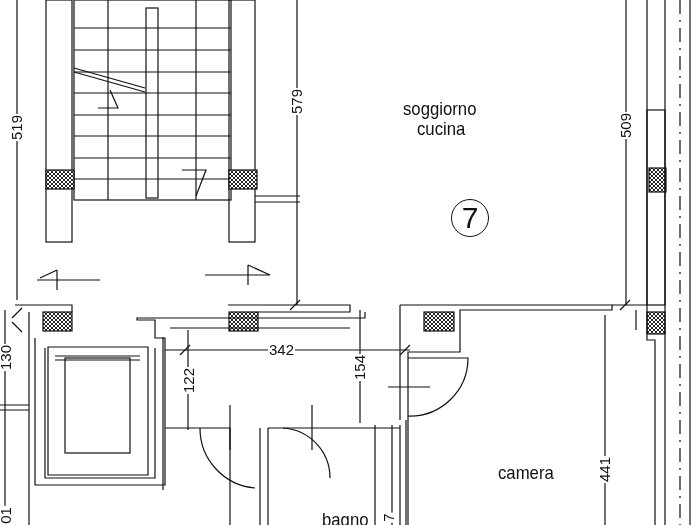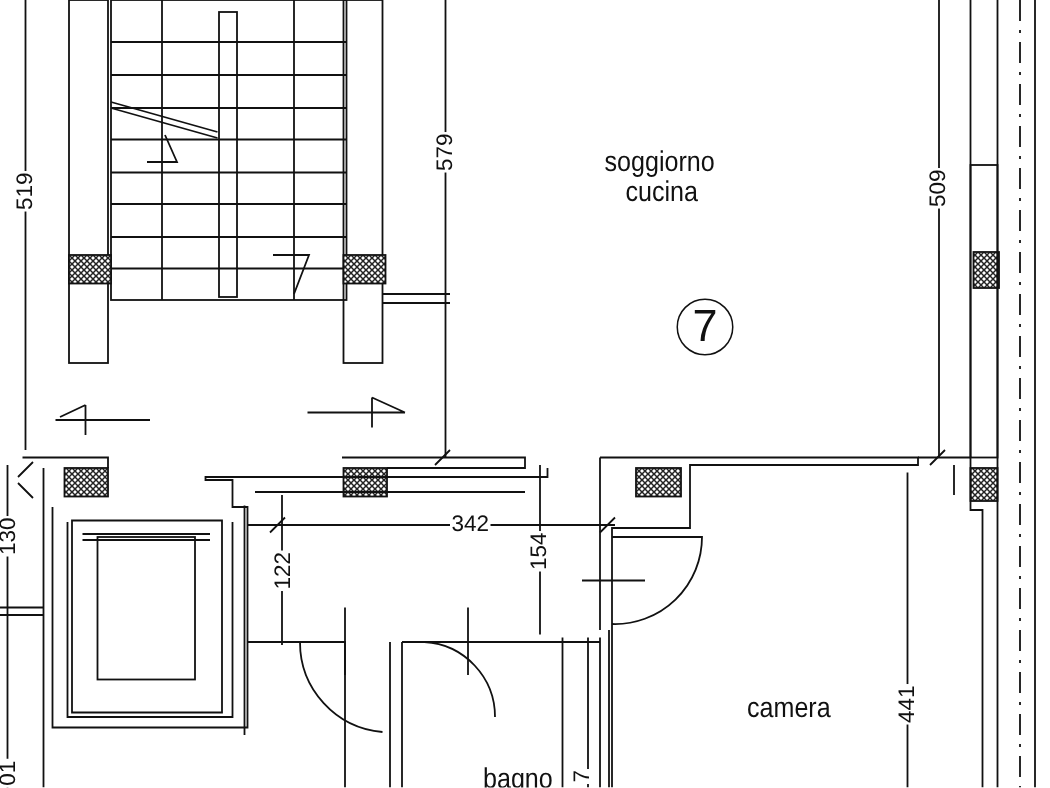--- a/index.html
+++ b/index.html
@@ -108,19 +108,19 @@
 <div class="lbl room" style="left:498px;top:463px;">camera</div>
 <div class="lbl room" style="left:322px;top:510px;">bagno</div>
 
 <div class="circle-num" style="left:451px;top:199px;">
     <span>7</span>
   </div>
 
 <div class="lbl dim vdim" style="left:3px;top:120px;">519</div>
 <div class="lbl dim vdim" style="left:283px;top:94px;">579</div>
 <div class="lbl dim vdim" style="left:612px;top:118px;">509</div>
-<div class="lbl dim" style="left:268px;top:342px;margin-left:32px;">342</div>
+<div class="lbl dim" style="left:268px;top:342px;">342</div>
 <div class="lbl dim vdim" style="left:175px;top:373px;">122</div>
 <div class="lbl dim vdim" style="left:346px;top:360px;">154</div>
 <div class="lbl dim vdim" style="left:591px;top:462px;">441</div>
 <div class="lbl dim vdim" style="left:-8px;top:350px;">130</div>
 <div class="lbl dim vdim" style="left:-4px;top:508px;">01</div>
 <div class="lbl dim vdim" style="left:383px;top:510px;">7</div>
 
 </body></html>

